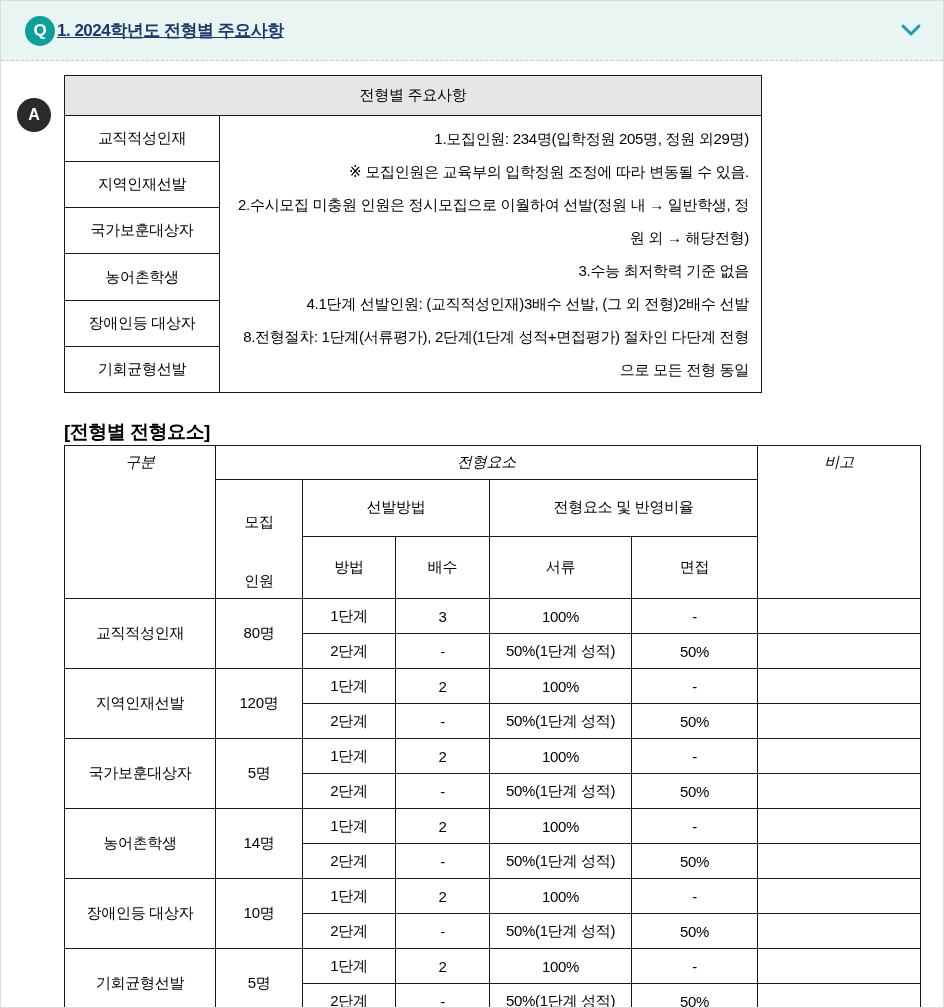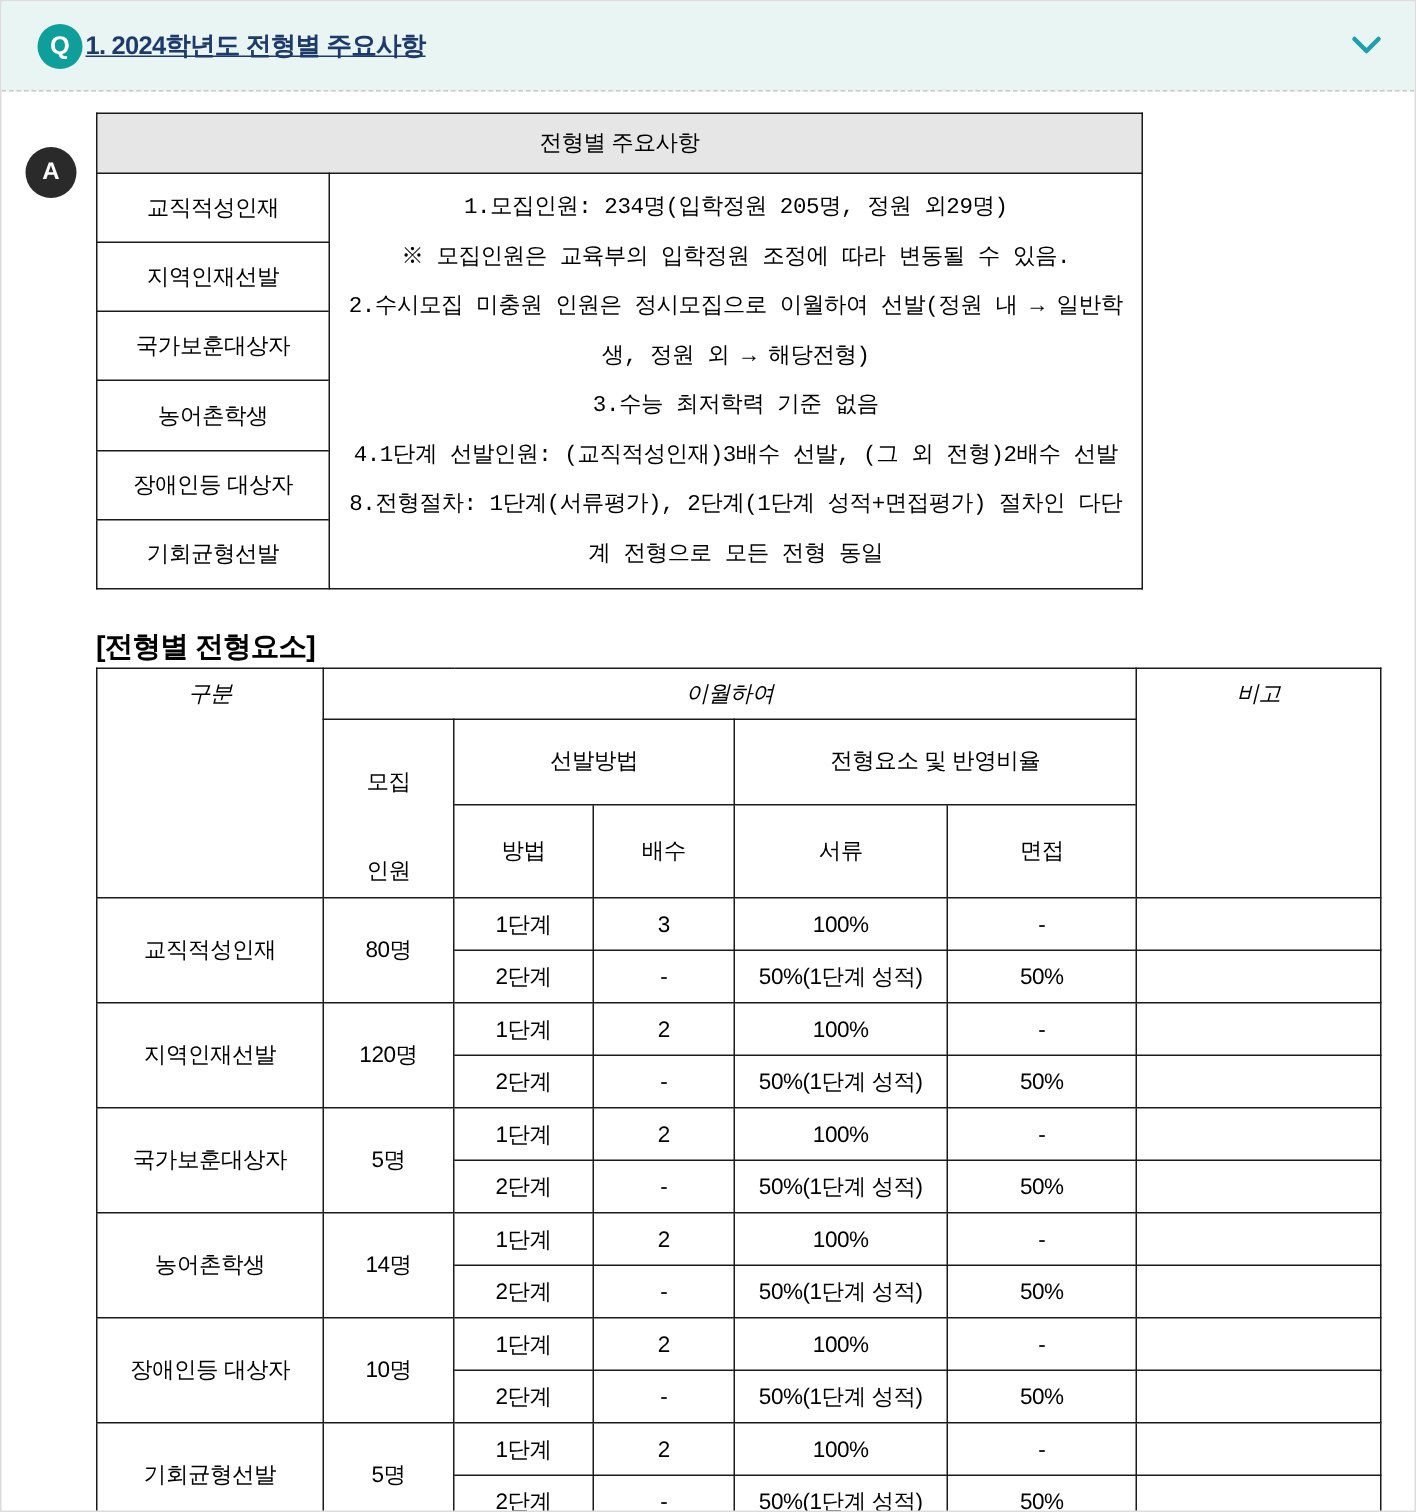--- a/index.html
+++ b/index.html
@@ -62,22 +62,22 @@
   }
   .section-heading.second{margin-top:28px;}
   table{border-collapse:collapse;table-layout:fixed;font-size:15px;color:#000;letter-spacing:-0.3px;}
   th,td{border:1px solid var(--table-border);text-align:center;vertical-align:middle;font-weight:normal;}
   
   .t1{width:698px;}
   .t1 thead th{height:40px;background:var(--table-header-bg);}
   .t1 .label-col{width:155px;}
   .t1 td.label{height:45px;}
   .t1 td.detail{
-    text-align:center;vertical-align:middle;
-    padding:6px 12px;line-height:33px;font-family:Liberation Mono, monospace;
+    text-align:right;vertical-align:middle;
+    padding:6px 12px;line-height:33px;
   }
   .t1 td.detail p{margin:0;}
   
   .t2{width:856px;}
   .t2 .c-gubun{width:151px;}
   .t2 .c-mojip{width:87px;}
   .t2 .c-bangbeop{width:93px;}
   .t2 .c-baesu{width:94px;}
   .t2 .c-seoryu{width:142px;}
   .t2 .c-myeonjeop{width:126px;}
@@ -158,21 +158,21 @@
           <col class="c-mojip">
           <col class="c-bangbeop">
           <col class="c-baesu">
         <col class="c-seoryu">
           <col class="c-myeonjeop">
           <col class="c-bigo">
       </colgroup>
       <thead>
         <tr class="h1">
           <th rowspan="3" class="top-anchor">구분</th>
-          <th colspan="5">이월하여</th>
+          <th colspan="5">전형요소</th>
           <th rowspan="3" class="top-anchor">비고</th>
         </tr>
         <tr class="h2">
           <th rowspan="2" class="mojip">
             <span>모집</span>
             <span>인원</span>
           </th>
           <th colspan="2">선발방법</th>
           <th colspan="2">전형요소 및 반영비율</th>
         </tr>

